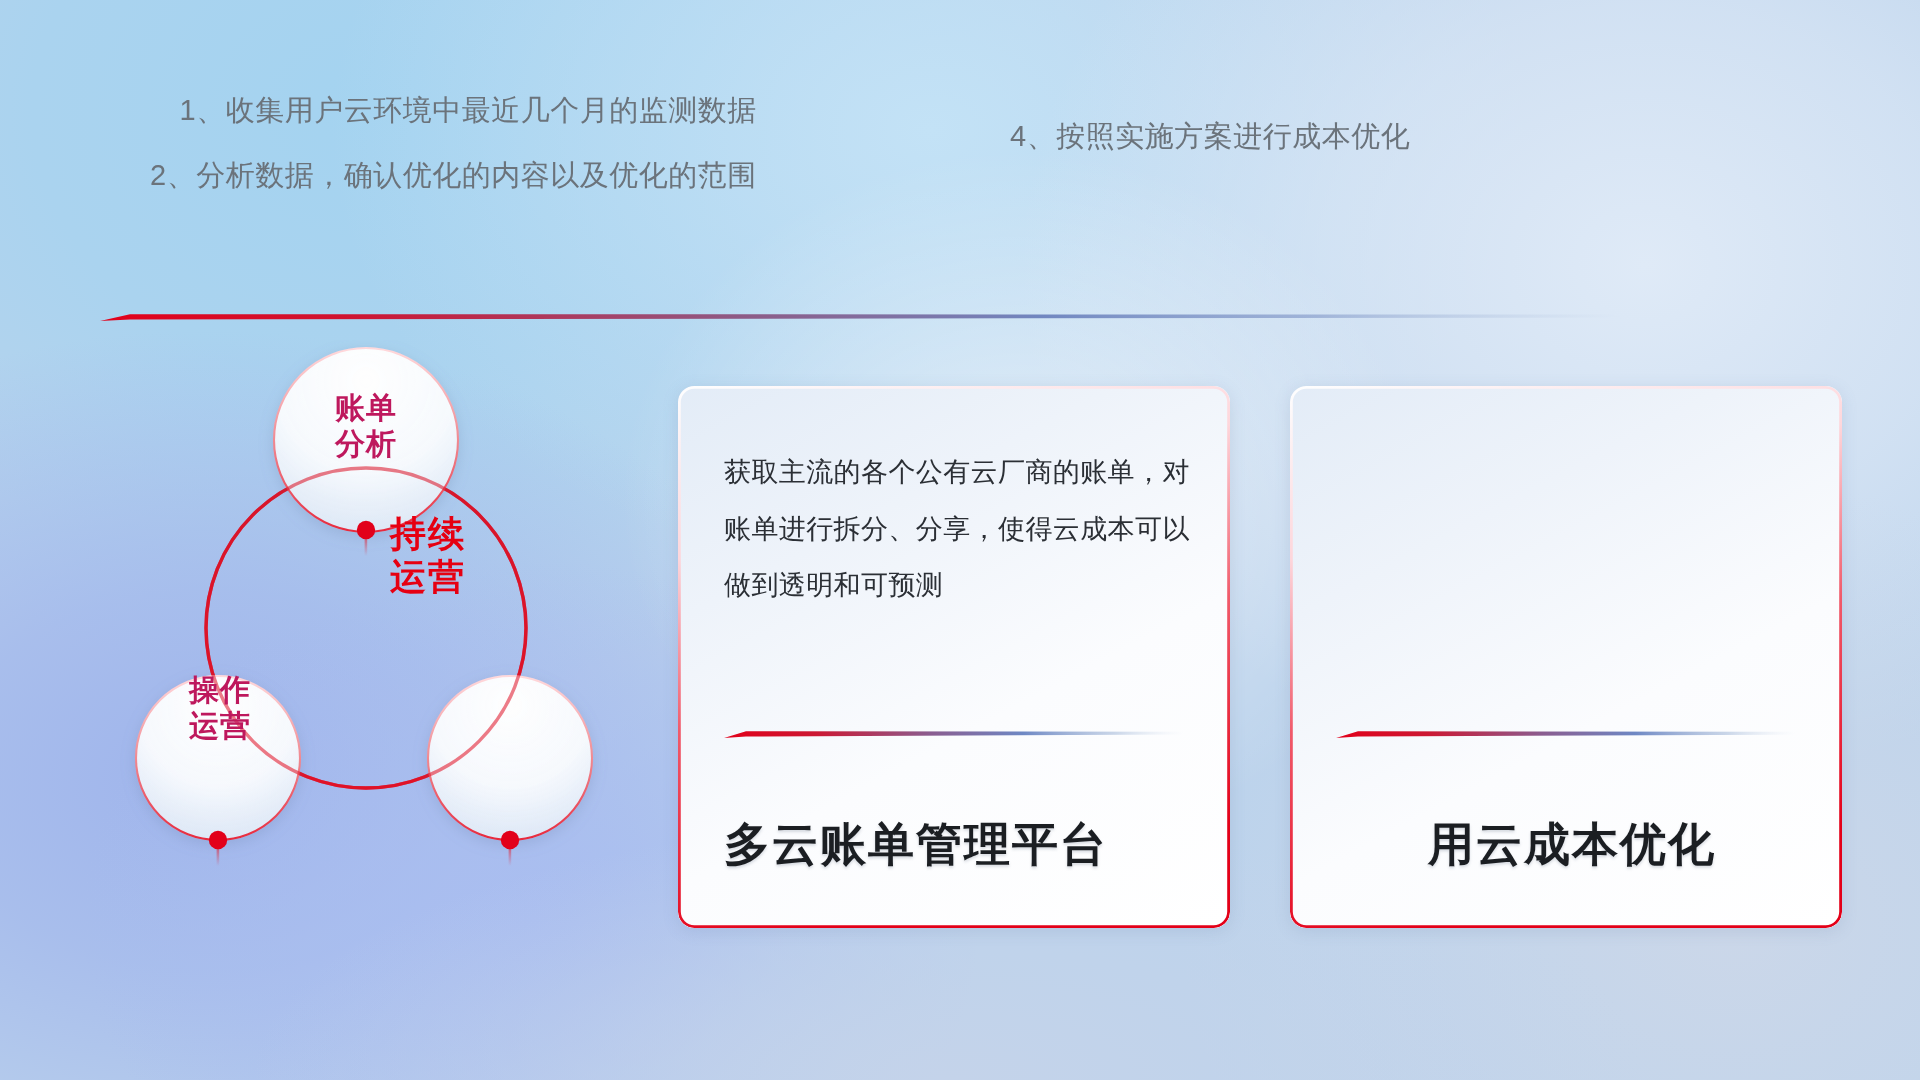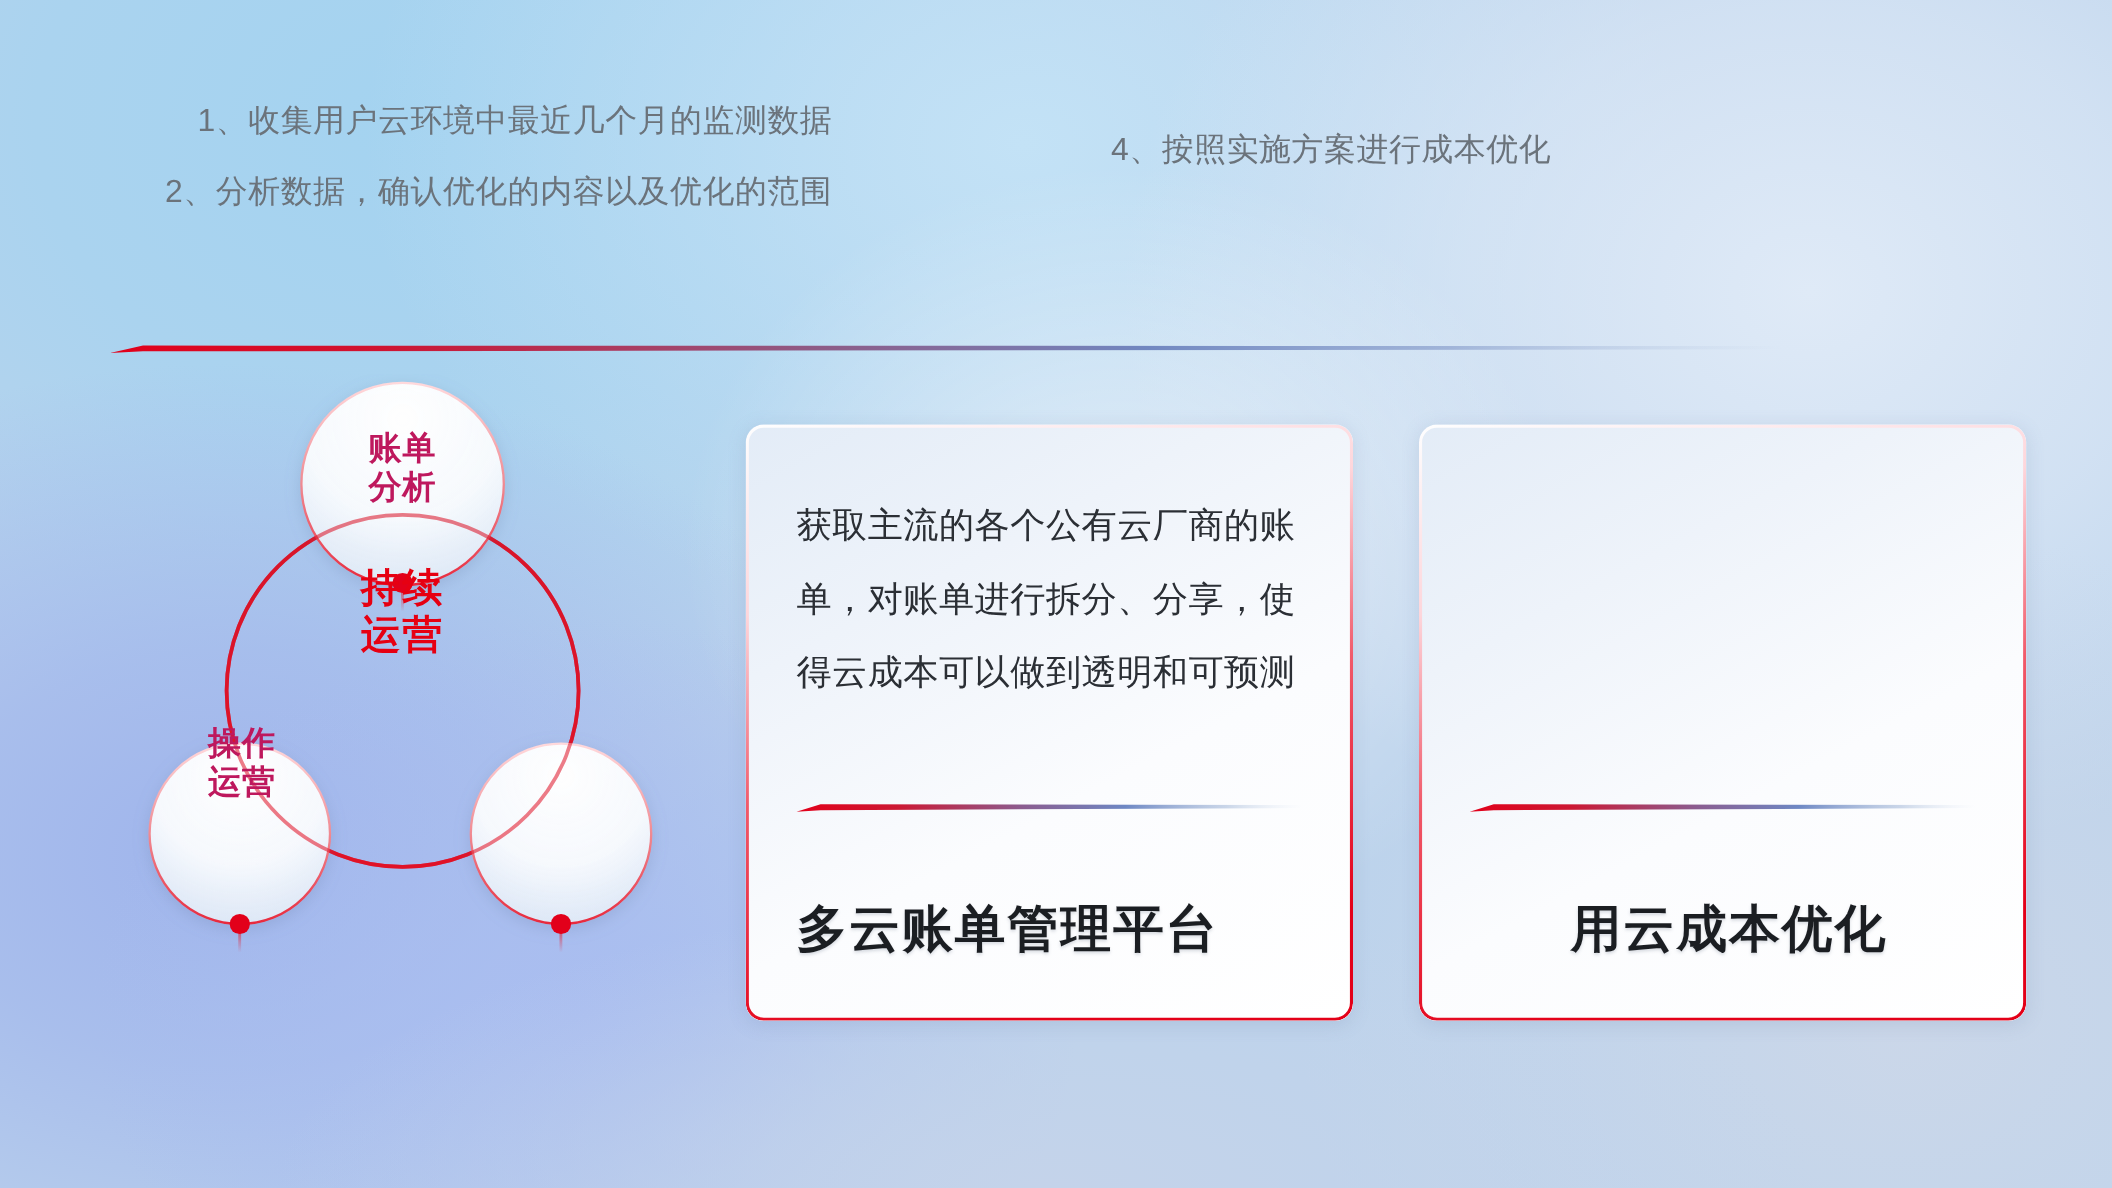--- a/index.html
+++ b/index.html
@@ -45,43 +45,43 @@
 
   
   #venn { position:absolute; left:88px; top:340px; width:560px; height:640px; z-index:5; }
 
   .lobe-txt {
     position:absolute; text-align:center; color:#be185d;
     font-size:30px; font-weight:700; line-height:1.20;
     letter-spacing:1px; white-space:nowrap; z-index:3;
   }
   #lt-top  { left:198px; top:50px;  width:160px; }
-  #lt-left { left:52px;  top:318px; width:160px;text-align:center; }
+  #lt-left { left:52px;  top:332px; width:160px;text-align:center; }
   #lt-right{ left:340px; top:318px; width:160px; }
 
   #core-txt {
     position:absolute; left:178px; top:172px; width:200px;
-    text-align:center; color:#e60012; font-size:36px; font-weight:700;
+    text-align:right; color:#e60012; font-size:36px; font-weight:700;
     line-height:1.20; letter-spacing:2px; z-index:3;
   }
 
   
   .card {
     position:absolute; z-index:5; width:552px; height:542px;
     border-radius:16px; overflow:hidden;
     background:linear-gradient(152deg,#e3ecf7 0%,#eef3fa 28%,#fbfcfe 60%,#ffffff 100%);
     box-shadow:0 3px 16px rgba(96,120,160,.17);
   }
   #card-1 { left:678px;  top:386px; }
   #card-2 { left:1290px; top:386px; }
 
   .card-edge { position:absolute; inset:0; border-radius:16px; pointer-events:none; }
   .card-body {
     position:absolute; left:46px; top:58px; right:40px;
-    font-size:32px; color:#2b2f35; line-height:2.10; letter-spacing:.4px;
+    font-size:27px; color:#2b2f35; line-height:2.10; letter-spacing:.4px;
   }
   .card-rule { position:absolute; left:46px; top:342px; width:460px; height:11px; }
   .card-title {
     position:absolute; left:46px; bottom:52px; right:18px;
     font-size:46px; font-weight:700; color:#1b1e22; letter-spacing:2px;
     text-shadow:0 2px 3px rgba(80,95,120,.22);
   }
   #card-2 .card-title { text-align:center; left:30px; }
 </style>
 </head>

